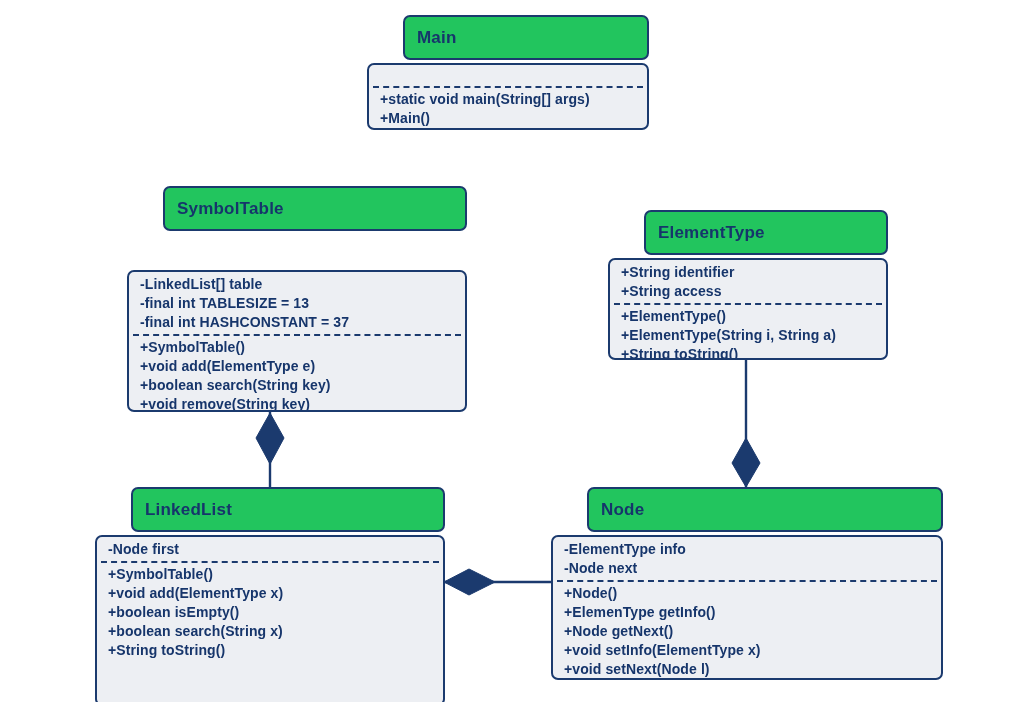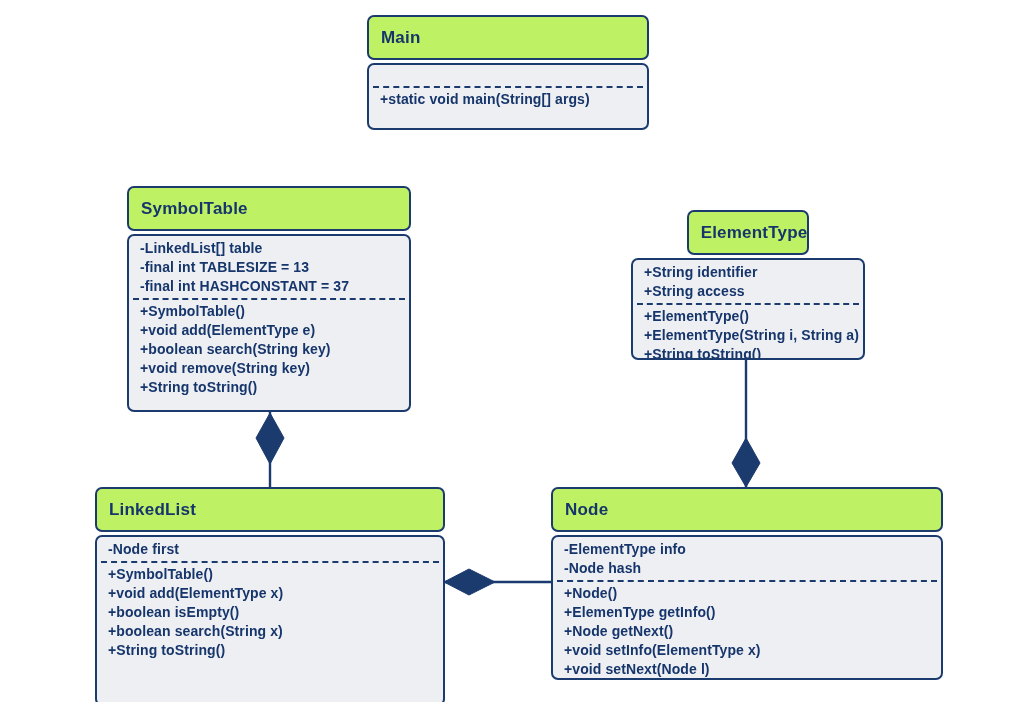--- a/index.html
+++ b/index.html
@@ -27,29 +27,30 @@
     position: absolute;
     display: flex;
     flex-direction: column;
     z-index: 1;
     color: #16356b;
   }
 
   .class-title {
     height: 45px;
     flex: 0 0 45px;
-    background: #bef264;
+    background: #22c55e;
     border: 2.4px solid #1b3a6e;
     border-radius: 7px;
     display: flex;
     align-items: center;
     padding-left: 12px;
     font-size: 17px;
     font-weight: bold;
     letter-spacing: 0.2px;
+    margin-left: 36px;
   }
 
   .class-body {
     margin-top: 3px;
     flex: 1 1 auto;
     background: #edeff3;
     border: 2.4px solid #1b3a6e;
     border-radius: 7px;
     padding: 3px 4px 2px 4px;
     display: flex;
@@ -97,44 +98,45 @@
     </g>
   </svg>
 
   <div class="class-box" style="left:367px; top:15px; width:282px; height:115px;">
     <div class="class-title">Main</div>
     <div class="class-body">
       <div class="members" style="min-height:16px;"></div>
       <div class="separator"></div>
       <div class="members">
           <div class="member">+static void main(String[] args)</div>
+          <div class="member">+Main()</div>
         </div>
     </div>
   </div>
 
-  <div class="class-box" style="left:127px; top:186px; width:284px; height:226px;">
+  <div class="class-box" style="left:127px; top:186px; width:340px; height:226px;gap:36px;">
     <div class="class-title">SymbolTable</div>
     <div class="class-body">
       <div class="members">
           <div class="member">-LinkedList[] table</div>
           <div class="member">-final int TABLESIZE = 13</div>
           <div class="member">-final int HASHCONSTANT = 37</div>
         </div>
       <div class="separator"></div>
       <div class="members">
           <div class="member">+SymbolTable()</div>
           <div class="member">+void add(ElementType e)</div>
           <div class="member">+boolean search(String key)</div>
           <div class="member">+void remove(String key)</div>
           <div class="member">+String toString()</div>
         </div>
     </div>
   </div>
 
-  <div class="class-box" style="left:608px; top:210px; width:280px; height:150px;align-items:center;">
+  <div class="class-box" style="left:608px; top:210px; width:280px; height:150px;">
     <div class="class-title">ElementType</div>
     <div class="class-body">
       <div class="members">
           <div class="member">+String identifier</div>
           <div class="member">+String access</div>
         </div>
       <div class="separator"></div>
       <div class="members">
           <div class="member">+ElementType()</div>
           <div class="member">+ElementType(String i, String a)</div>
@@ -158,21 +160,21 @@
           <div class="member">+String toString()</div>
         </div>
     </div>
   </div>
 
   <div class="class-box" style="left:551px; top:487px; width:392px; height:193px;">
     <div class="class-title">Node</div>
     <div class="class-body">
       <div class="members">
           <div class="member">-ElementType info</div>
-          <div class="member">-Node hash</div>
+          <div class="member">-Node next</div>
         </div>
       <div class="separator"></div>
       <div class="members">
           <div class="member">+Node()</div>
           <div class="member">+ElemenType getInfo()</div>
           <div class="member">+Node getNext()</div>
           <div class="member">+void setInfo(ElementType x)</div>
           <div class="member">+void setNext(Node l)</div>
         </div>
     </div>

